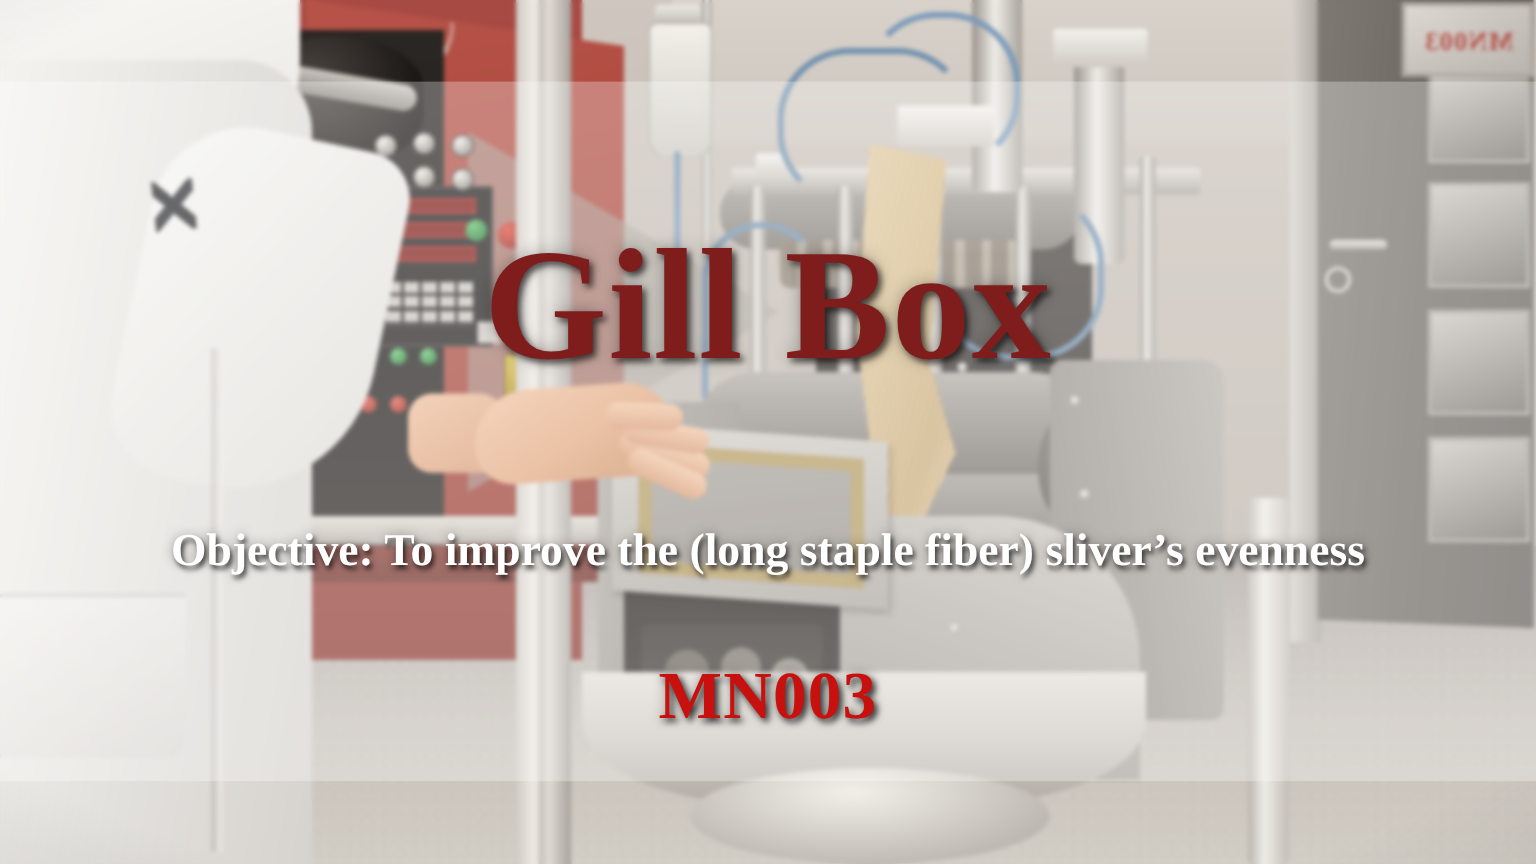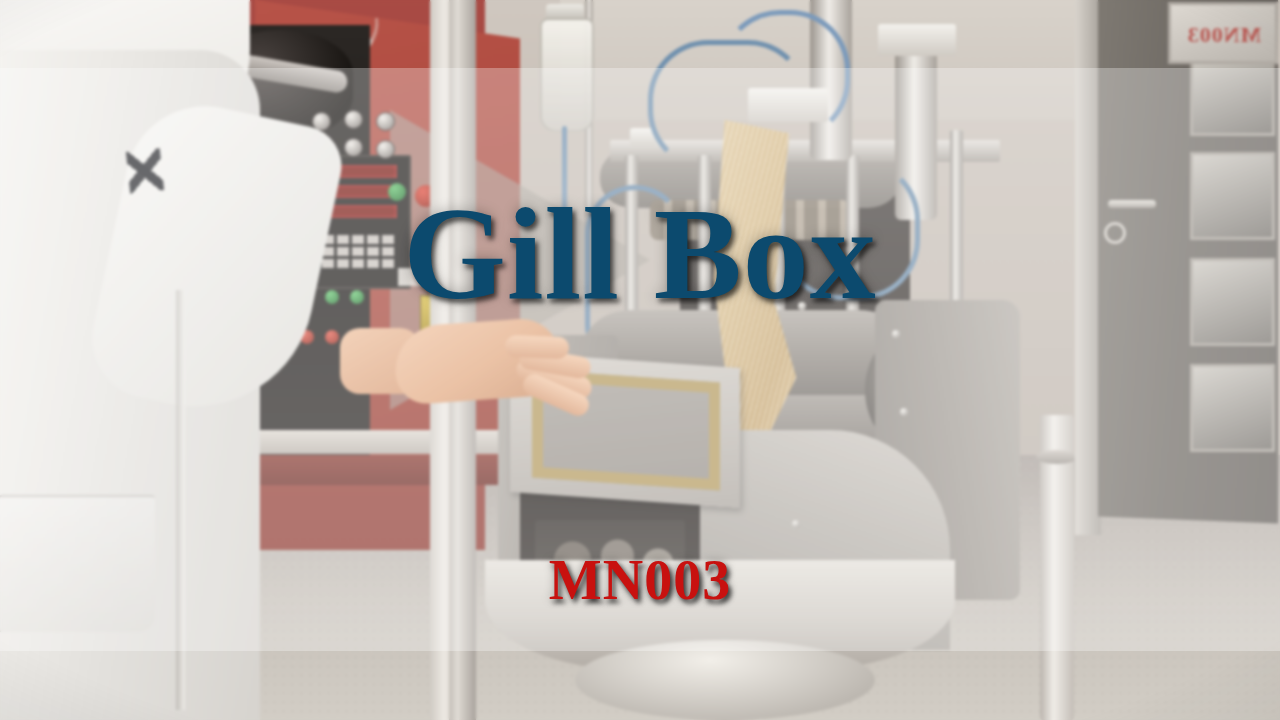--- a/index.html
+++ b/index.html
@@ -560,21 +560,21 @@
     background: rgba(255,255,255,0.30);
     pointer-events: none;
   }
 
   
   .title {
     position: absolute;
     left: 0; right: 0;
     top: 188px;
     text-align: center;
-    color: #0c4a6e;
+    color: #7f1d1d;
     font: 700 132px/1 "Liberation Serif", serif;
     text-shadow:
       3px 4px 5px rgba(0,0,0,.62),
       0 0 14px rgba(0,0,0,.30);
     letter-spacing: 1px;
   }
   .subtitle {
     position: absolute;
     left: 0; right: 0;
     top: 440px;
@@ -746,15 +746,16 @@
       <div class="coat-pocket"></div>
     </div>
 
     <div class="photo-soft"></div>
     <div class="vignette"></div>
   </div>
 
   <div class="scrim" id="scrim-band" style="top: 68px; height: 583px; background: rgba(255, 255, 255, 0.3);"></div>
 
   <div class="title">Gill Box</div>
+  <div class="subtitle">Objective: To improve the (long staple fiber) sliver’s evenness</div>
   <div class="code">MN003</div>
 
 </div>
 
 </body></html>

